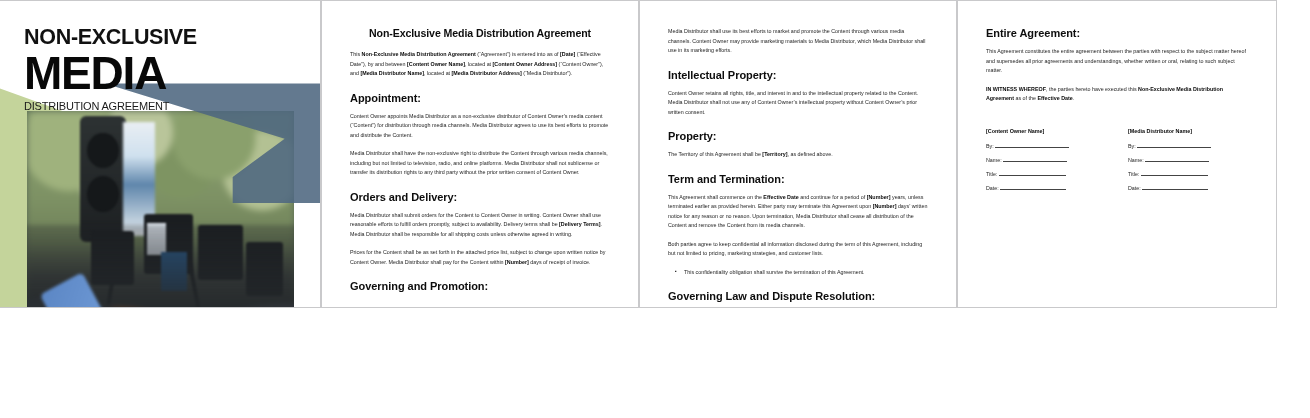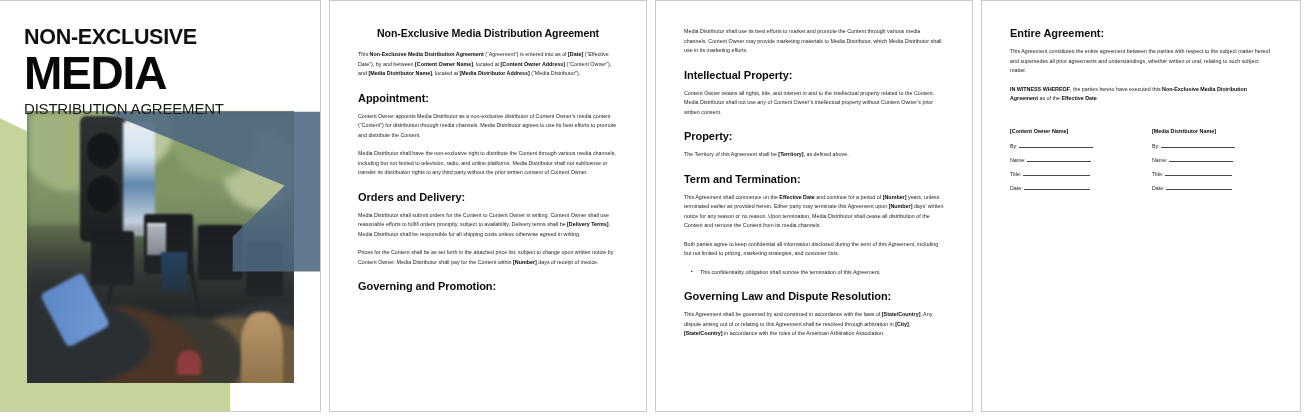--- a/index.html
+++ b/index.html
@@ -22,30 +22,30 @@
     align-items: flex-start;
   }
 
   
   .page {
     position: relative;
     background: #ffffff;
     border: 1px solid #c9c9cb;
     box-sizing: border-box;
     overflow: hidden;
-    height: 412px;
+    height: 308px;
   }
   .page.cover {
     width: 322px;
     margin-left: -1px;
     border-left: none;
   }
   .page.text-page {
     width: 318px;
-    margin-left: 8px;
+    margin-left: 0;
   }
   .page.text-page.last {
     width: 320px;
   }
 
   
   .cover-inner {
     position: absolute;
     inset: 0;
     overflow: hidden;
@@ -235,21 +235,21 @@
   }
   .cover-title .l2 {
     font-size: 46px;
     font-weight: bold;
     letter-spacing: -1.2px;
     color: #080808;
     display: block;
     line-height: 0.98;
   }
   .cover-title .l3 {
-    font-size: 15px;
+    font-size: 11px;
     font-weight: normal;
     letter-spacing: -0.2px;
     color: #1a1a1a;
     display: block;
     margin-top: 5px;
   }
 
   
   .doc-body {
     padding: 26px 28px 20px 28px;

